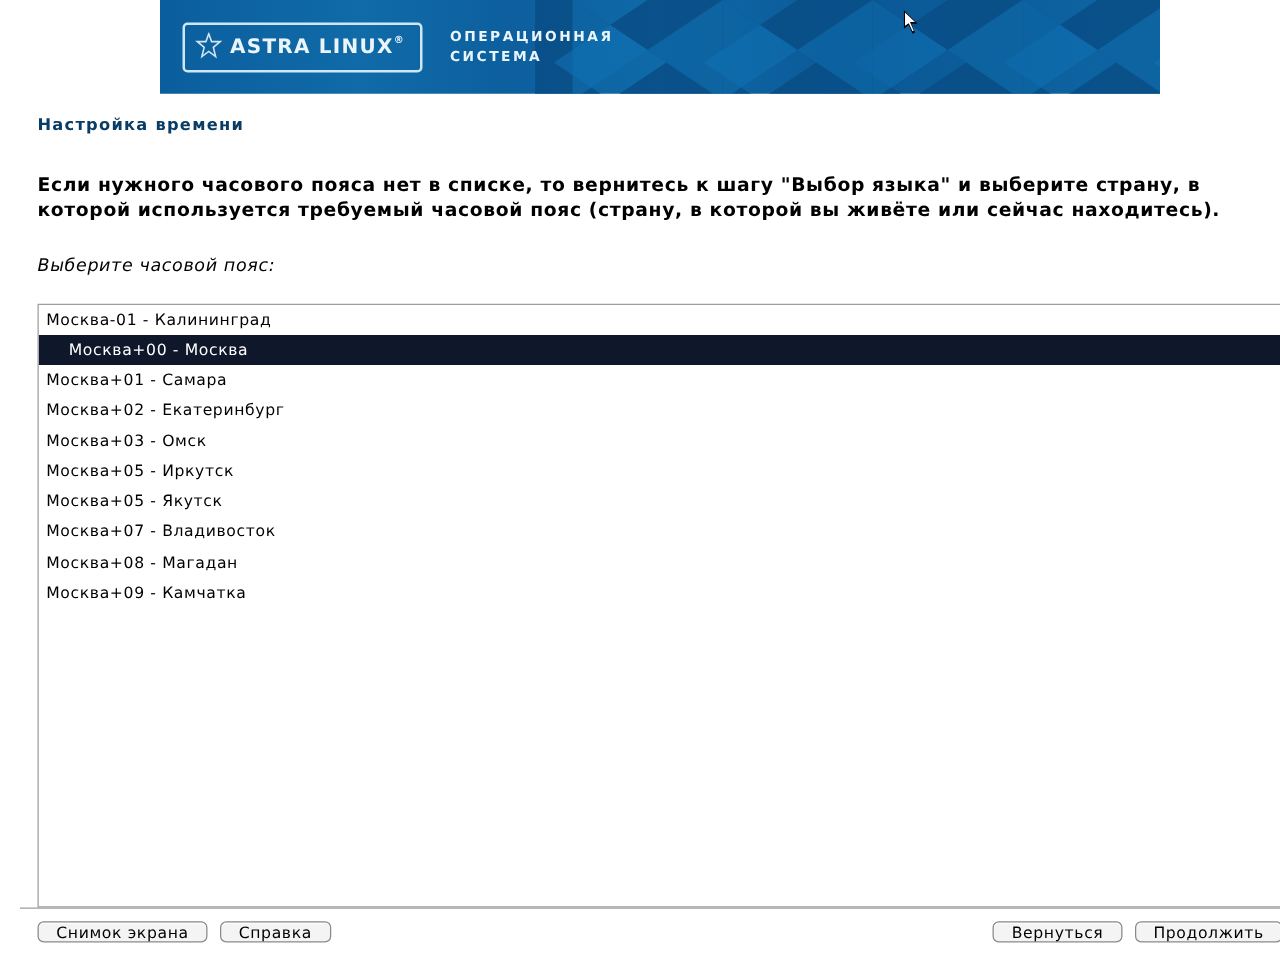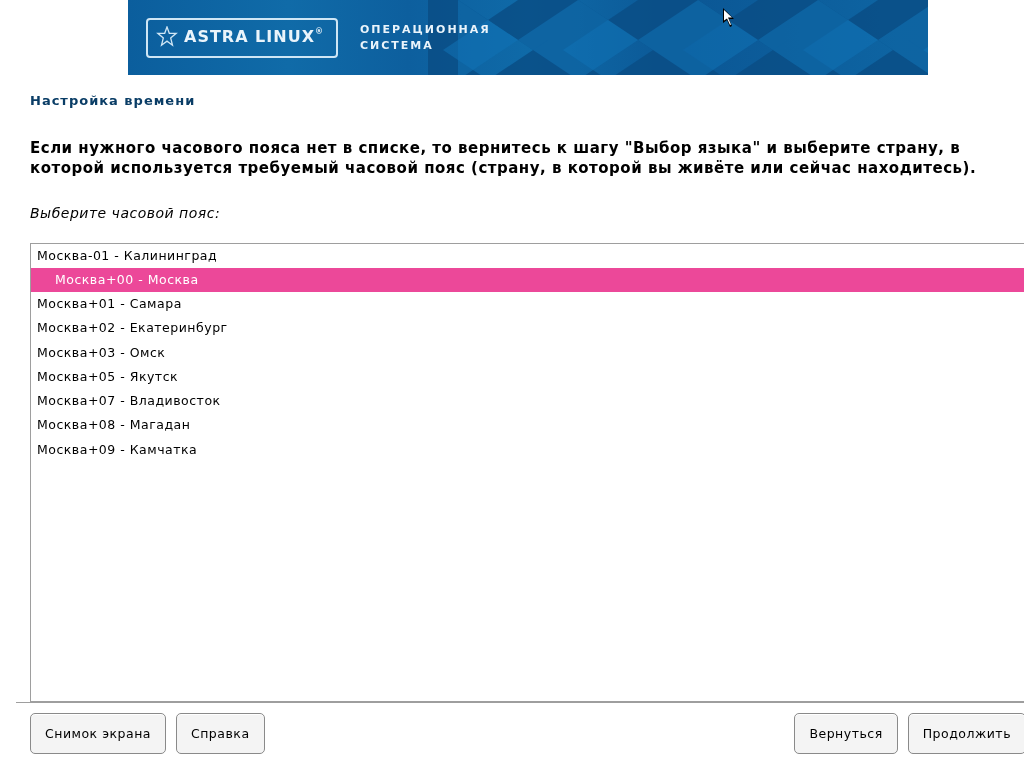--- a/index.html
+++ b/index.html
@@ -36,34 +36,34 @@
     margin-top: 6px;
     border: 1px solid #9e9e9e; background: #fff;
     flex: 1 1 auto; overflow-y: auto;
     min-height: 0;
   }
   .list-item {
     padding: 4px 6px; font-size: 12.5px; letter-spacing: 0.5px;
     line-height: 1.3; cursor: default; user-select: none;
     white-space: nowrap;
   }
-  .list-item.selected { background: #ec4899; color: #fff; padding-left: 24px; }
+  .list-item.selected { background: #0f172a; color: #fff; padding-left: 24px; }
 
   
   .footer {
     border-top: 1px solid #9e9e9e;
     padding: 10px 14px 14px 14px;
     display: flex; align-items: center; gap: 10px;
   }
   .spacer { flex: 1 1 auto; }
   button.btn {
     font: inherit; font-size: 12.5px; letter-spacing: 0.5px;
     background: #f4f4f4;
     border: 1px solid #8a8a8a; border-radius: 5px;
-    padding: 12px 14px; cursor: pointer;
+    padding: 0 14px; cursor: pointer;
     box-shadow: inset 0 1px 0 #fff;
   }
 
   
   .cursor-img { position: absolute; left: 595px; top: 8px; z-index: 5; width: 14px; height: 20px; }
 </style>
 </head>
 <body>
 <div class="page">
 
@@ -128,20 +128,21 @@
     <h2 class="page-title">Настройка времени</h2>
     <div class="description">Если нужного часового пояса нет в списке, то вернитесь к шагу "Выбор языка" и выберите страну, в которой используется требуемый часовой пояс (страну, в которой вы живёте или сейчас находитесь).</div>
     <div class="list-label">Выберите часовой пояс:</div>
 
     <div class="listbox" id="tz-list">
         <div class="list-item">Москва-01 - Калининград</div>
         <div class="list-item selected">Москва+00 - Москва</div>
         <div class="list-item">Москва+01 - Самара</div>
         <div class="list-item">Москва+02 - Екатеринбург</div>
         <div class="list-item">Москва+03 - Омск</div>
+        <div class="list-item">Москва+05 - Иркутск</div>
         <div class="list-item">Москва+05 - Якутск</div>
         <div class="list-item">Москва+07 - Владивосток</div>
         <div class="list-item">Москва+08 - Магадан</div>
         <div class="list-item">Москва+09 - Камчатка</div>
       </div>
   </div>
 
   <div class="footer">
     <button class="btn">Снимок экрана</button>
     <button class="btn">Справка</button>

